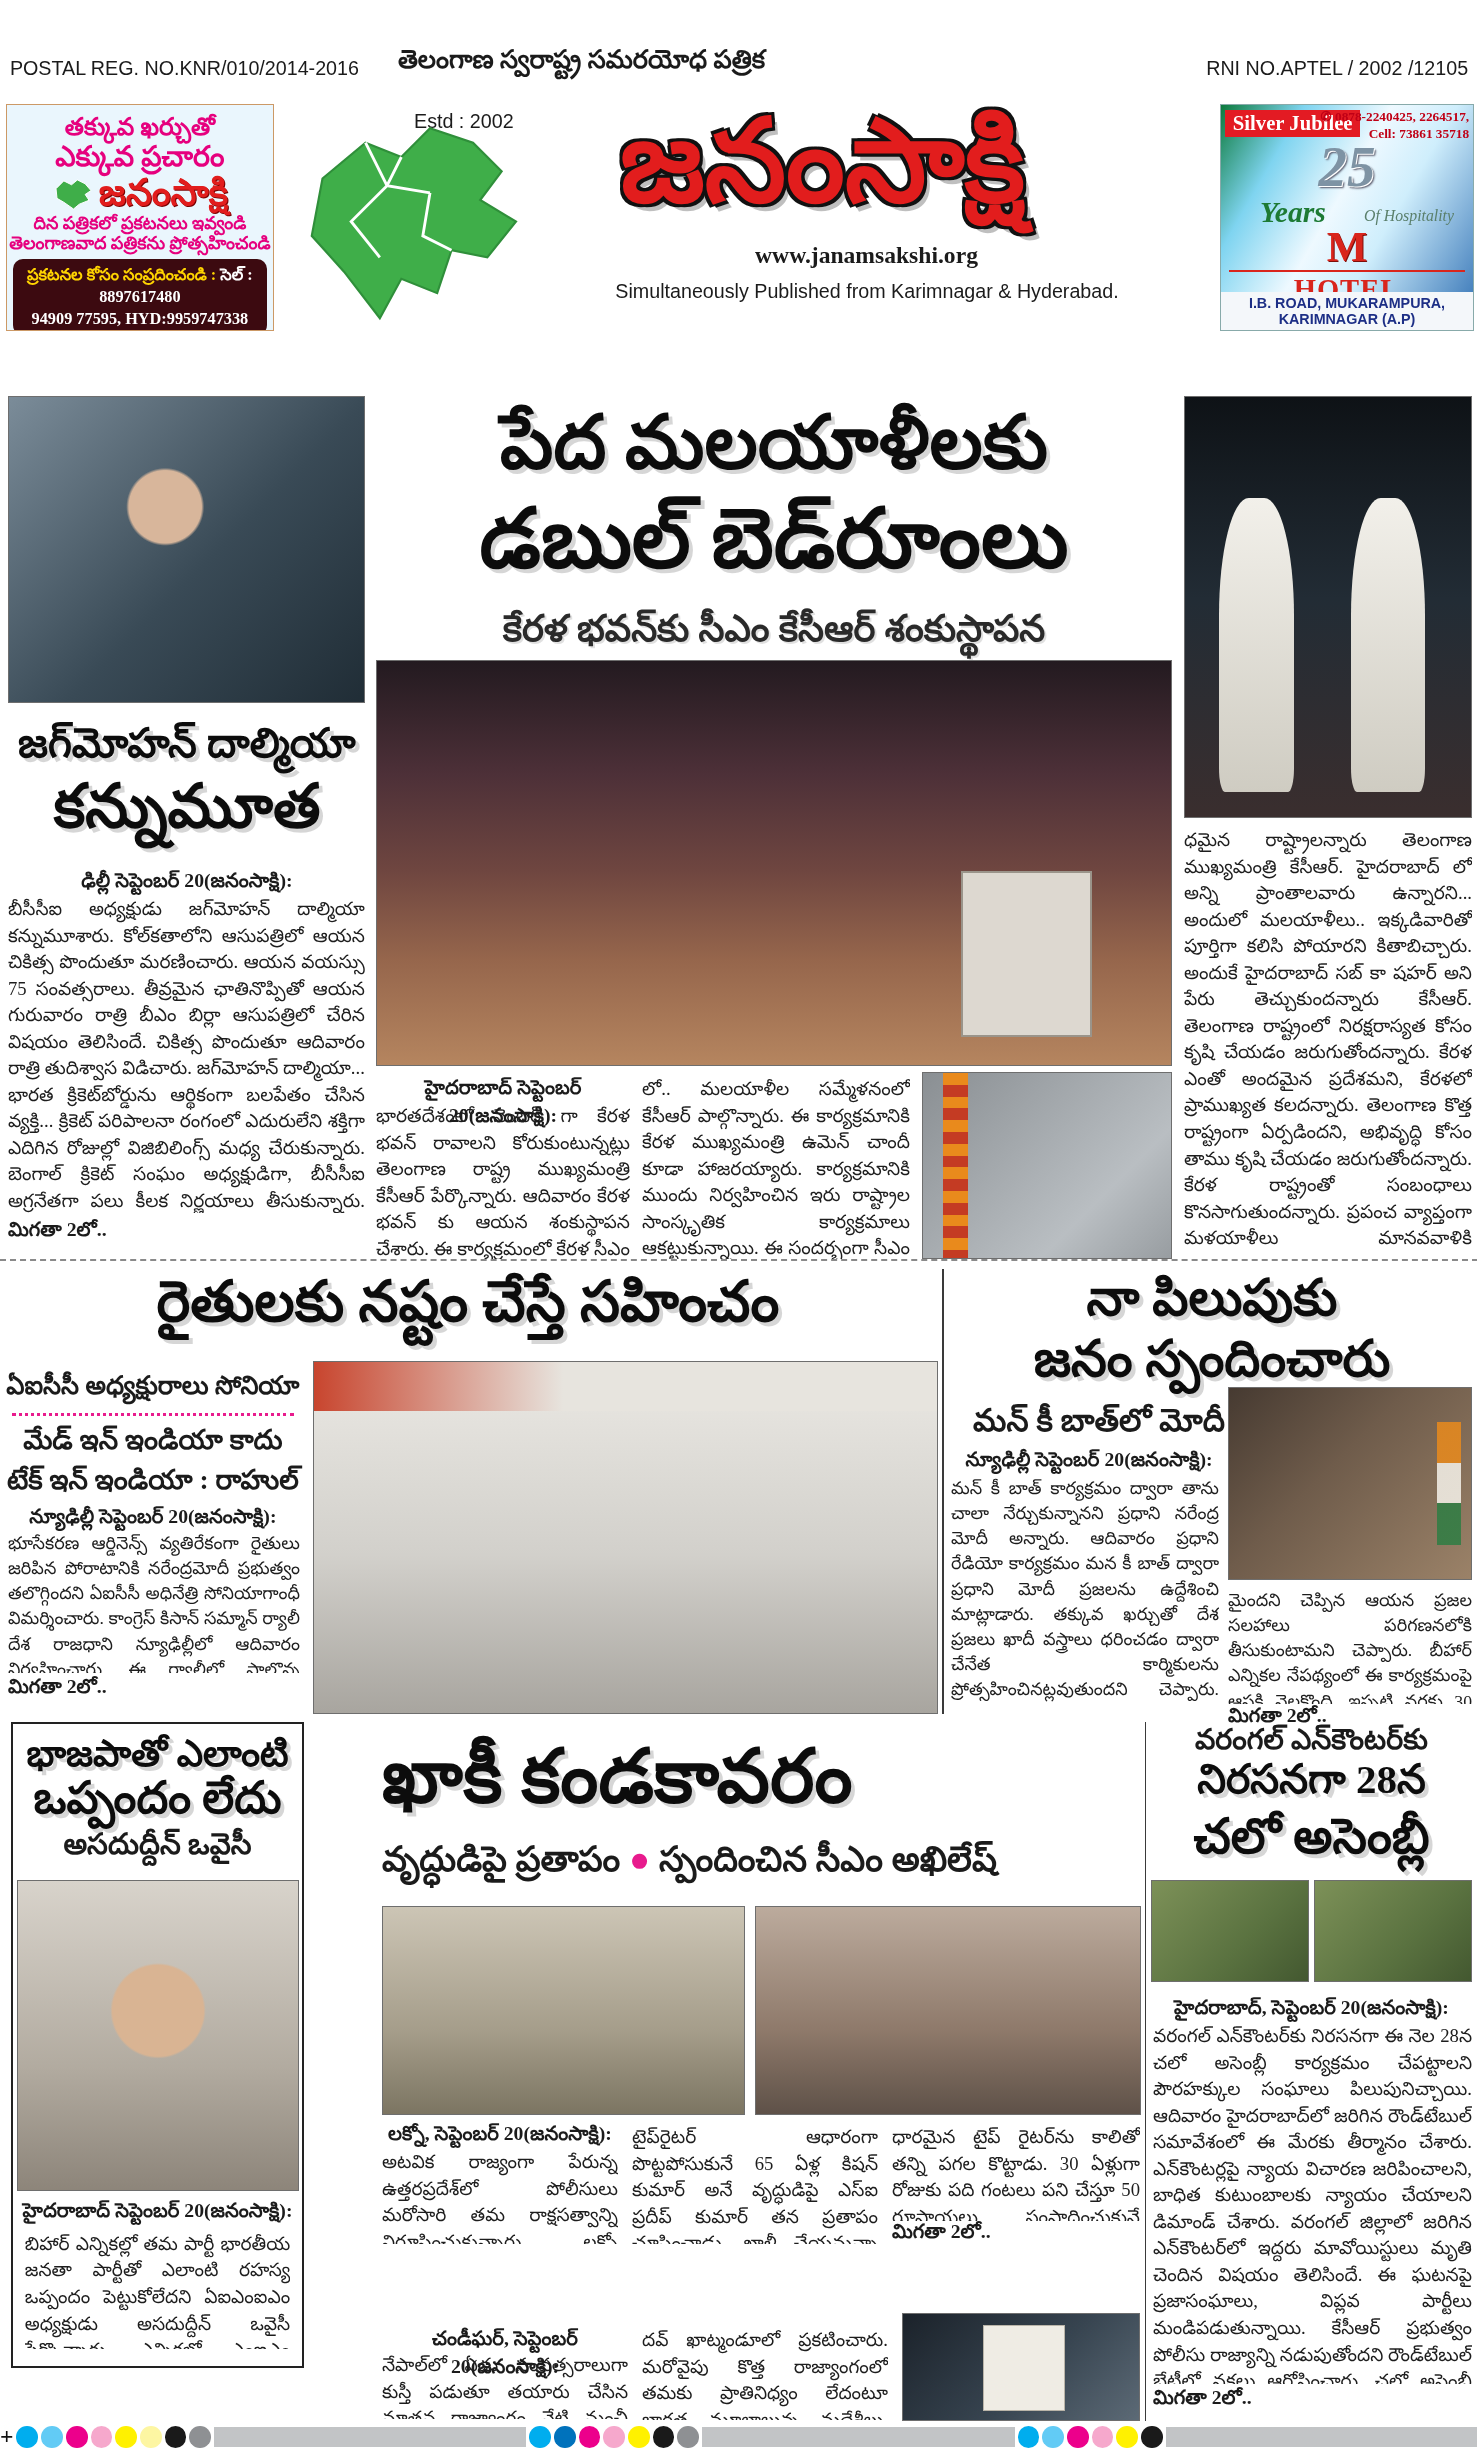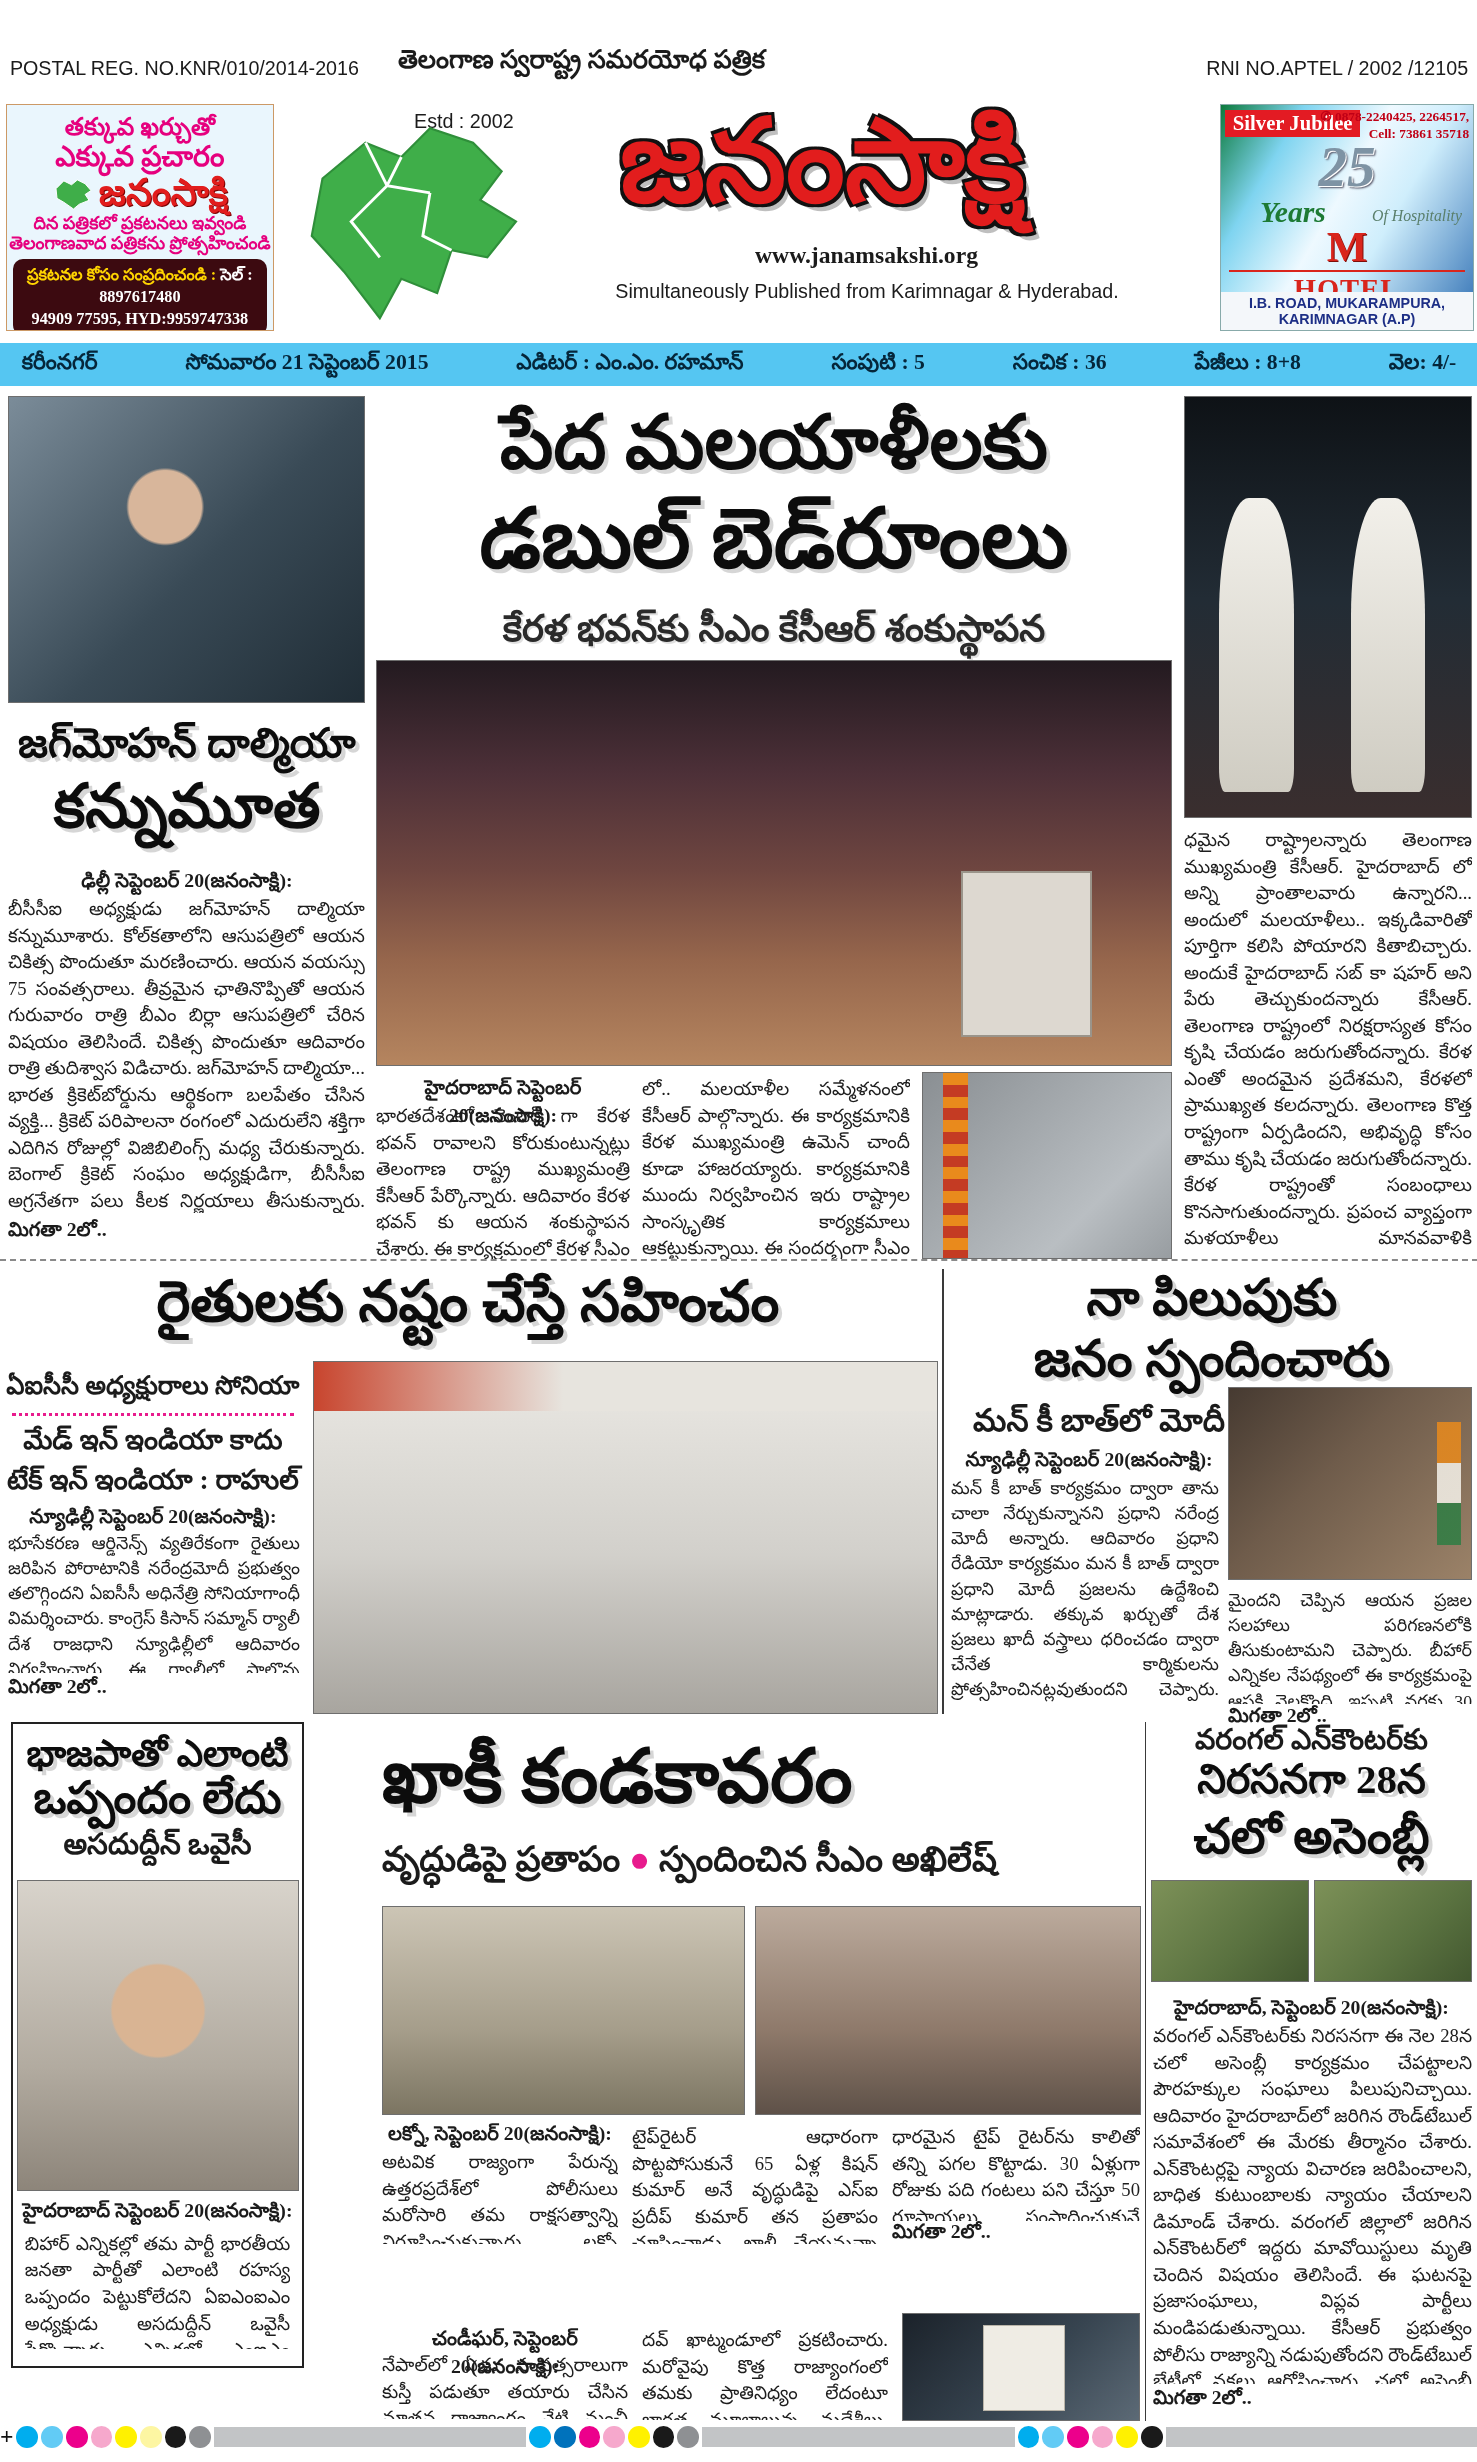--- a/index.html
+++ b/index.html
@@ -47,21 +47,21 @@
   .leftad .contact{margin:5.9px 5.9px 0 5.9px;background:#3c0a10;border-radius:9.9px;color:#fff;text-align:center;
     padding:4.9px 3.9px;font-size:16.3px;font-weight:bold;line-height:1.35;}
   .leftad .contact .y{color:#ffd400;}
   .rightad{position:absolute;left:1220px;top:104px;width:254px;height:227px;box-sizing:border-box;border:1px solid #8aa;
     background:linear-gradient(120deg,#0c7a3c 0%,#7fd4f0 22%,#eef9ff 45%,#cfeefc 62%,#2f6fb3 100%);overflow:hidden;}
   .rightad .badge{position:absolute;left:3.9px;top:4.9px;background:#e31b23;color:#fff;font-size:20.7px;font-weight:bold;padding:2px 7.9px;}
   .rightad .ph{position:absolute;right:3.9px;top:3.9px;color:#c00016;font-weight:bold;font-size:13.3px;text-align:right;line-height:1.25;}
   .rightad .y25{position:absolute;left:0;right:0;top:33px;text-align:center;color:#7e93a4;font-size:57px;font-style:italic;font-weight:bold;
     text-shadow:1px 1px 0 #fff,2px 2px 2px #556;line-height:1;}
   .rightad .yrs{position:absolute;left:39px;top:91px;color:#1d7a34;font-size:29.6px;font-style:italic;font-weight:bold;}
-  .rightad .hosp{position:absolute;right:11px;top:102px;color:#5a7f6b;font-size:15.8px;font-style:italic;}
+  .rightad .hosp{position:absolute;right:19px;top:102px;color:#5a7f6b;font-size:15.8px;font-style:italic;}
   .rightad .mlogo{position:absolute;left:0;right:0;top:120px;text-align:center;color:#d9251c;font-size:43px;font-weight:bold;line-height:1;
     text-shadow:1px 1px 0 #7e0f0a;}
   .rightad .hname{position:absolute;left:0;right:0;top:165px;text-align:center;color:#d9251c;font-size:28.6px;font-weight:bold;letter-spacing:1px;
     border-top:2px solid #d9251c;margin:0 7.9px;padding-top:2px;}
   .rightad .addr{position:absolute;left:0;right:0;bottom:0;background:#f4f7fa;color:#1d2f86;font-size:14.3px;font-weight:bold;text-align:center;padding:3px 0;}
   .datebar{position:absolute;left:0;top:343px;width:1478px;height:43px;background:#55c6f2;display:flex;align-items:center;
     justify-content:space-between;padding:0 21.7px;box-sizing:border-box;font-size:21.7px;font-weight:bold;color:#05263a;}
   .pinkdot{color:#e81b8d;}
   
   .printbar{position:absolute;left:0;top:2425px;width:1478px;height:23.6px;display:flex;align-items:center;gap:3px;}
@@ -113,29 +113,20 @@
       <span>Cell: 73861 35718</span>
     </div>
     <div class="y25">25</div>
     <div class="yrs">Years</div>
     <div class="hosp">Of Hospitality</div>
     <div class="mlogo">M</div>
     <div class="hname">HOTEL MANAIR</div>
     <div class="addr sans">I.B. ROAD, MUKARAMPURA, KARIMNAGAR (A.P)</div>
   </div>
 
-  <div class="datebar">
-    <span>కరీంనగర్</span>
-    <span>సోమవారం 21 సెప్టెంబర్ 2015</span>
-    <span>ఎడిటర్ : ఎం.ఎం. రహమాన్</span>
-    <span>సంపుటి : 5</span>
-    <span>సంచిక : 36</span>
-    <span>పేజీలు : 8+8</span>
-    <span>వెల: 4/-</span>
-  </div>
 
   <div class="photo ph-dalmiya" style="left:7.9px;top:396px;width:357px;height:307px;"></div>
   <div class="abs ctr disp" style="left:4.9px;top:721px;width:364px;font-size:41px;">జగ్‌మోహన్ దాల్మియా</div>
   <div class="abs ctr disp" style="left:4.9px;top:774px;width:364px;font-size:61px;">కన్నుమూత</div>
   <div class="abs dateline" style="left:4.9px;top:869px;width:364px;">ఢిల్లీ  సెప్టెంబర్ 20(జనంసాక్షి):</div>
   <div class="abs jst body-txt" style="left:7.9px;top:896px;width:357px;height:317px;">బీసీసీఐ అధ్యక్షుడు జగ్‌మోహన్ దాల్మియా కన్నుమూశారు. కోల్‌కతాలోని ఆసుపత్రిలో ఆయన చికిత్స పొందుతూ మరణించారు. ఆయన వయస్సు 75 సంవత్సరాలు. తీవ్రమైన ఛాతినొప్పితో ఆయన గురువారం రాత్రి బీఎం బిర్లా ఆసుపత్రిలో చేరిన విషయం తెలిసిందే. చికిత్స పొందుతూ ఆదివారం రాత్రి తుదిశ్వాస విడిచారు. జగ్‌మోహన్ దాల్మియా... భారత క్రికెట్‌బోర్డును ఆర్థికంగా బలపేతం చేసిన వ్యక్తి... క్రికెట్ పరిపాలనా రంగంలో ఎదురులేని శక్తిగా ఎదిగిన రోజుల్లో విజిబిలింగ్స్ మధ్య చేరుకున్నారు. బెంగాల్ క్రికెట్ సంఘం అధ్యక్షుడిగా, బీసీసీఐ అగ్రనేతగా పలు కీలక నిర్ణయాలు తీసుకున్నారు. అనంతరం బీసీసీఐకి రెండు దఫాలుగా అధ్యక్షుడిగా సేవలందించారు. 1997లో అంతర్జాతీయ క్రికెట్ మండలి (ఐసీసీ) అధ్యక్షుడిగా ఎన్నికైన తొలి ఆసియావాసిగా చరిత్ర సృష్టించారు. ఆయన మృతి పట్ల క్రీడా, రాజకీయ ప్రముఖులు సంతాపం తెలిపారు.</div>
   <div class="abs more" style="left:7.9px;top:1218px;width:357px;">మిగతా 2లో..</div>
 
   <div class="abs ctr disp" style="left:374px;top:495px;width:800px;font-size:83px;">డబుల్ బెడ్‌రూంలు</div>
   <div class="abs ctr disp" style="left:374px;top:402px;width:800px;font-size:75px;">పేద మలయాళీలకు</div>

